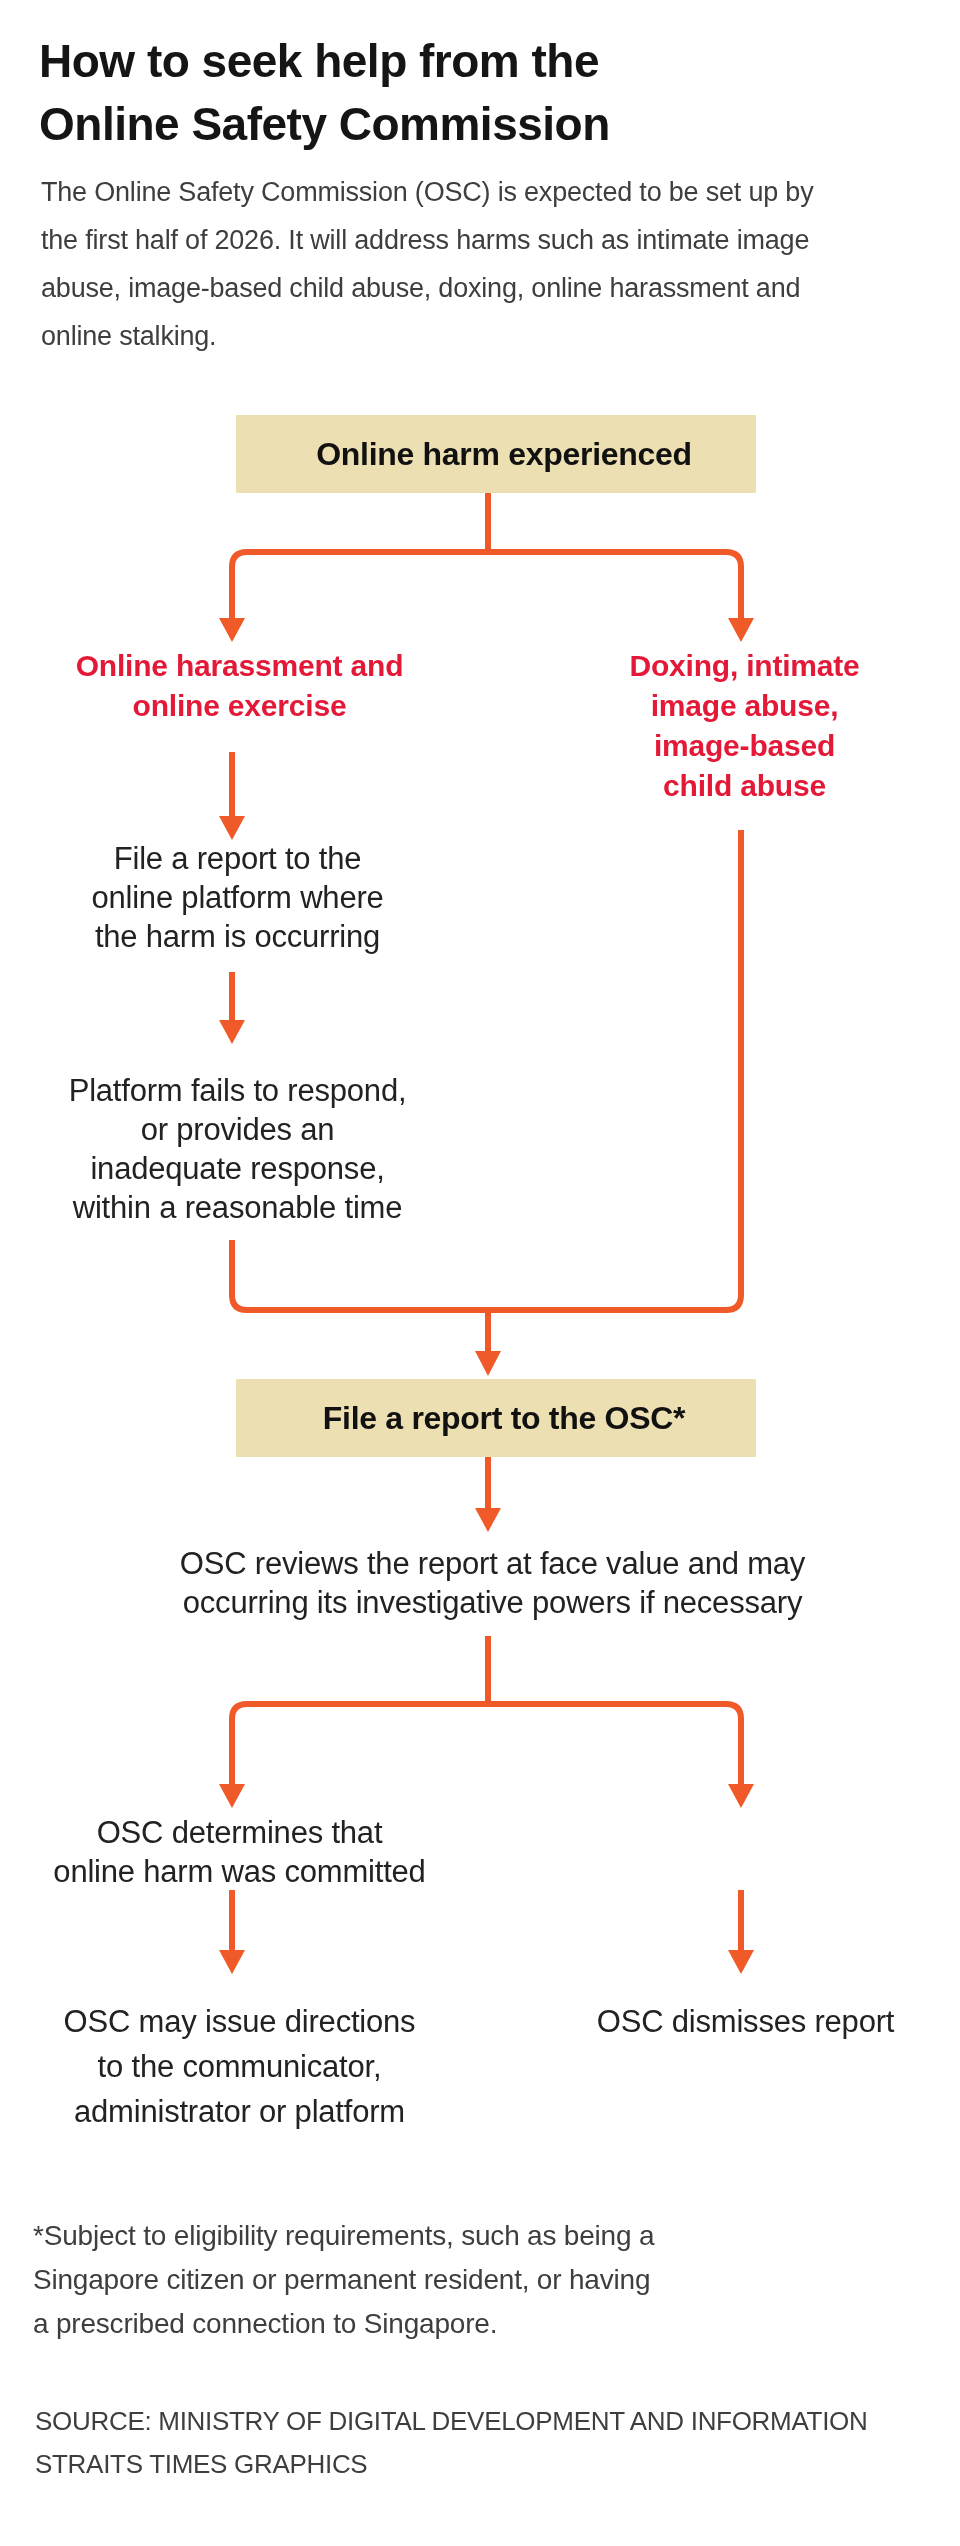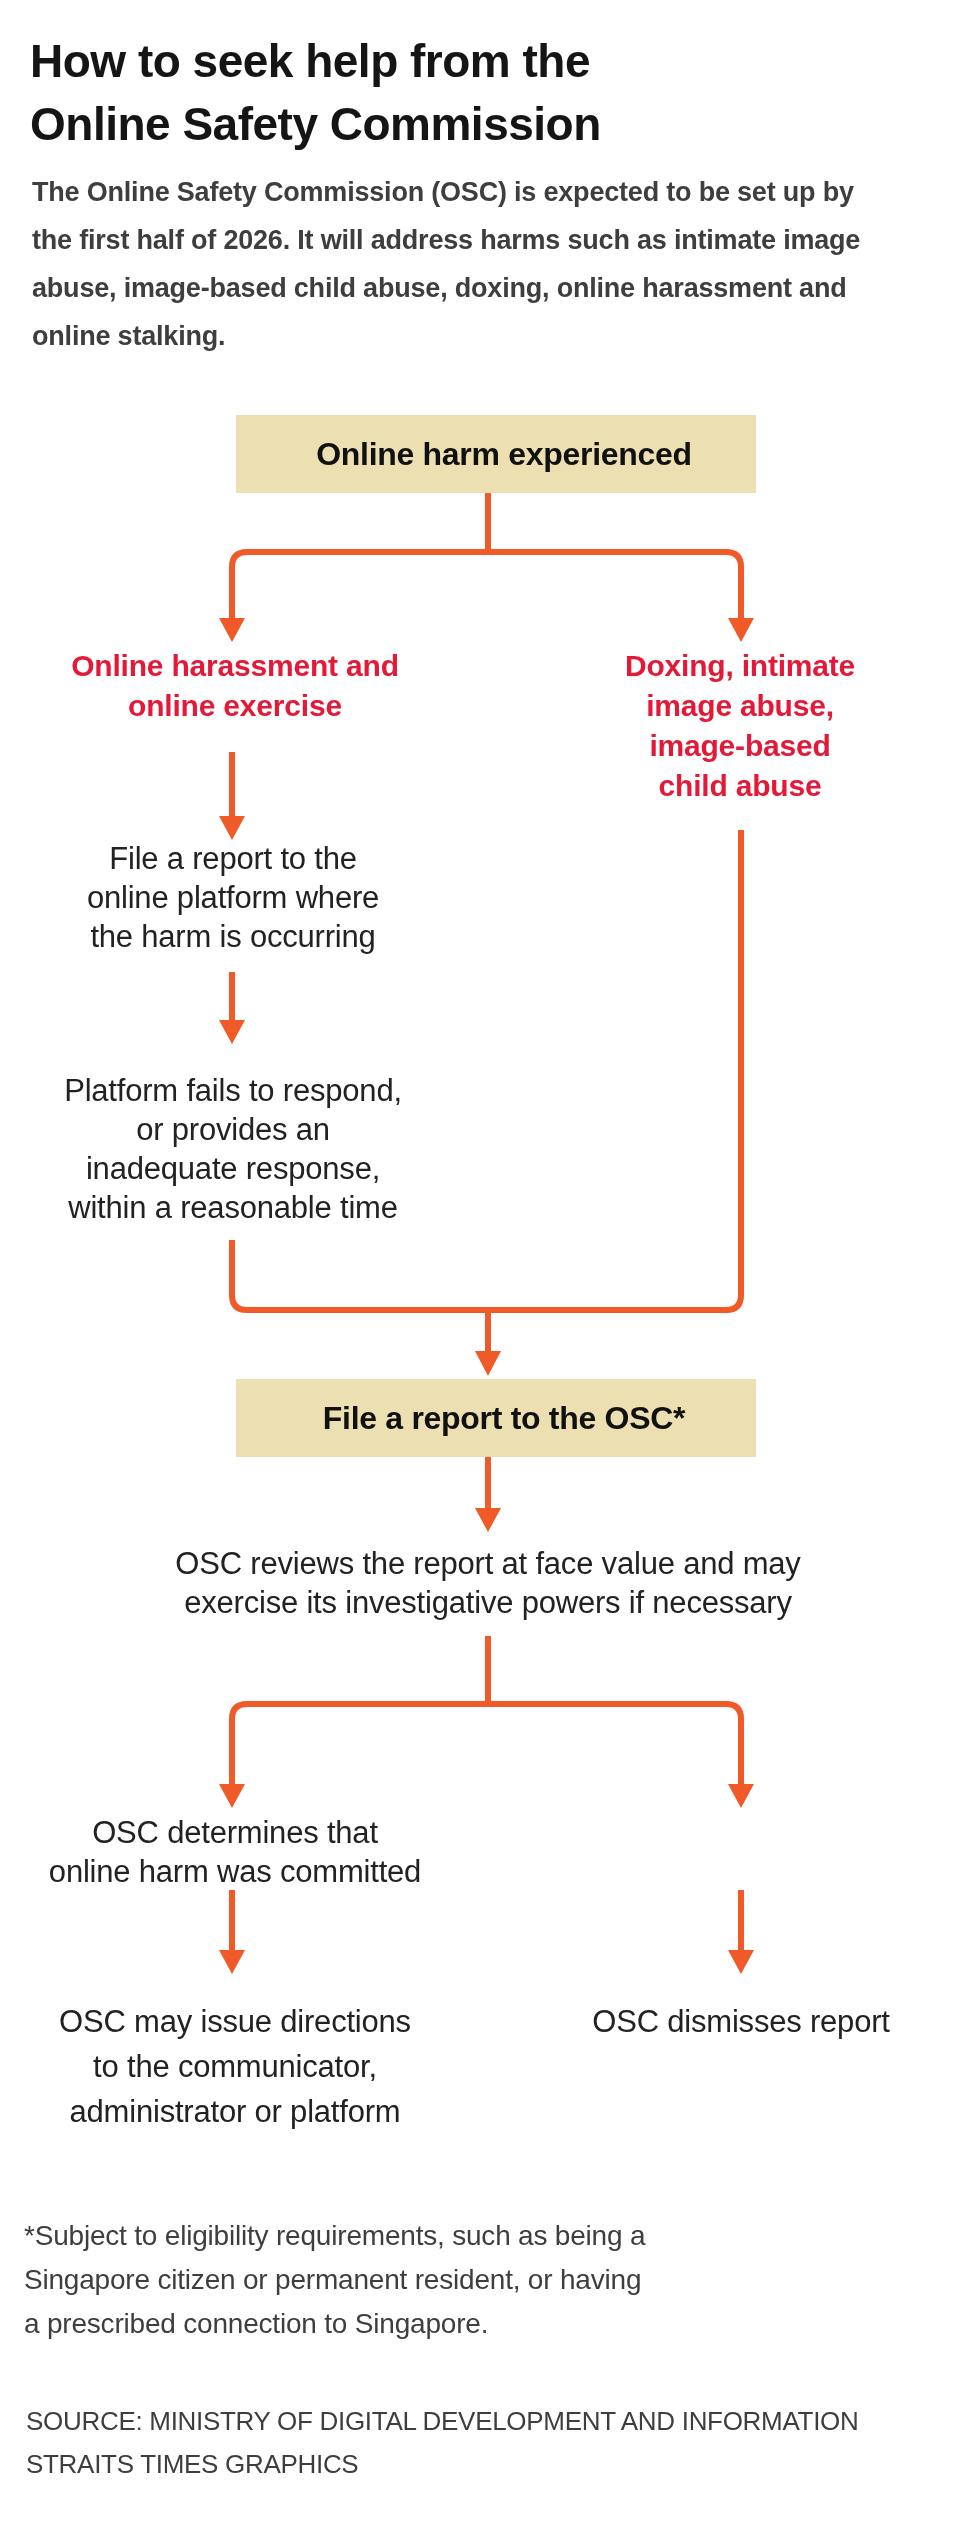--- a/index.html
+++ b/index.html
@@ -5,30 +5,30 @@
   :root{
     --orange:#f05a28; --red:#e31937; --tan:#ecdfb1;
     --ink:#151515; --gray:#3e3e3e; --bg:#ffffff;
   }
   html,body{margin:0;padding:0;background:var(--bg);}
   #canvas{
     position:relative; width:960px; height:2546px; background:var(--bg);
     font-family:"Liberation Sans", sans-serif; overflow:hidden;
   }
   .abs{position:absolute;}
-  .ln{white-space:nowrap;}
+  .ln{white-space:nowrap;margin-left:9px;}
   .center{transform:translateX(-50%); text-align:center;}
 
   .title{
     left:30px; top:30px; color:var(--ink);
     font-size:46px; font-weight:bold; line-height:63px; letter-spacing:-0.5px;
   }
   .intro{
     left:32px; top:168px; color:var(--gray);
-    font-size:27px; line-height:48px; letter-spacing:-0.2px;font-weight:bold;
+    font-size:27px; line-height:48px; letter-spacing:-0.2px;
   }
   .flow-box{
     background:var(--tan); width:504px; height:78px;
     display:flex; align-items:center; justify-content:center;
     color:#111; font-size:32px; font-weight:bold; letter-spacing:-0.3px;padding-left:16px;
   }
   .red-label{
     color:var(--red); font-size:30px; font-weight:bold; line-height:40px; letter-spacing:-0.2px;
   }
   .step{
@@ -121,21 +121,21 @@
     <div class="ln">inadequate response,</div>
     <div class="ln">within a reasonable time</div>
   </div>
 
   <div class="abs flow-box" style="left:236px; top:1379px;">
     <span>File a report to the OSC*</span>
   </div>
 
   <div class="abs step center" style="left:488px; top:1544px;">
     <div class="ln">OSC reviews the report at face value and may</div>
-    <div class="ln">exercise its investigative powers if necessary</div>
+    <div class="ln">occurring its investigative powers if necessary</div>
   </div>
 
   <div class="abs step center" style="left:235px; top:1813px;">
     <div class="ln">OSC determines that</div>
     <div class="ln">online harm was committed</div>
   </div>
 
   <div class="abs step step-wide center" style="left:235px; top:1999px;">
     <div class="ln">OSC may issue directions</div>
     <div class="ln">to the communicator,</div>

